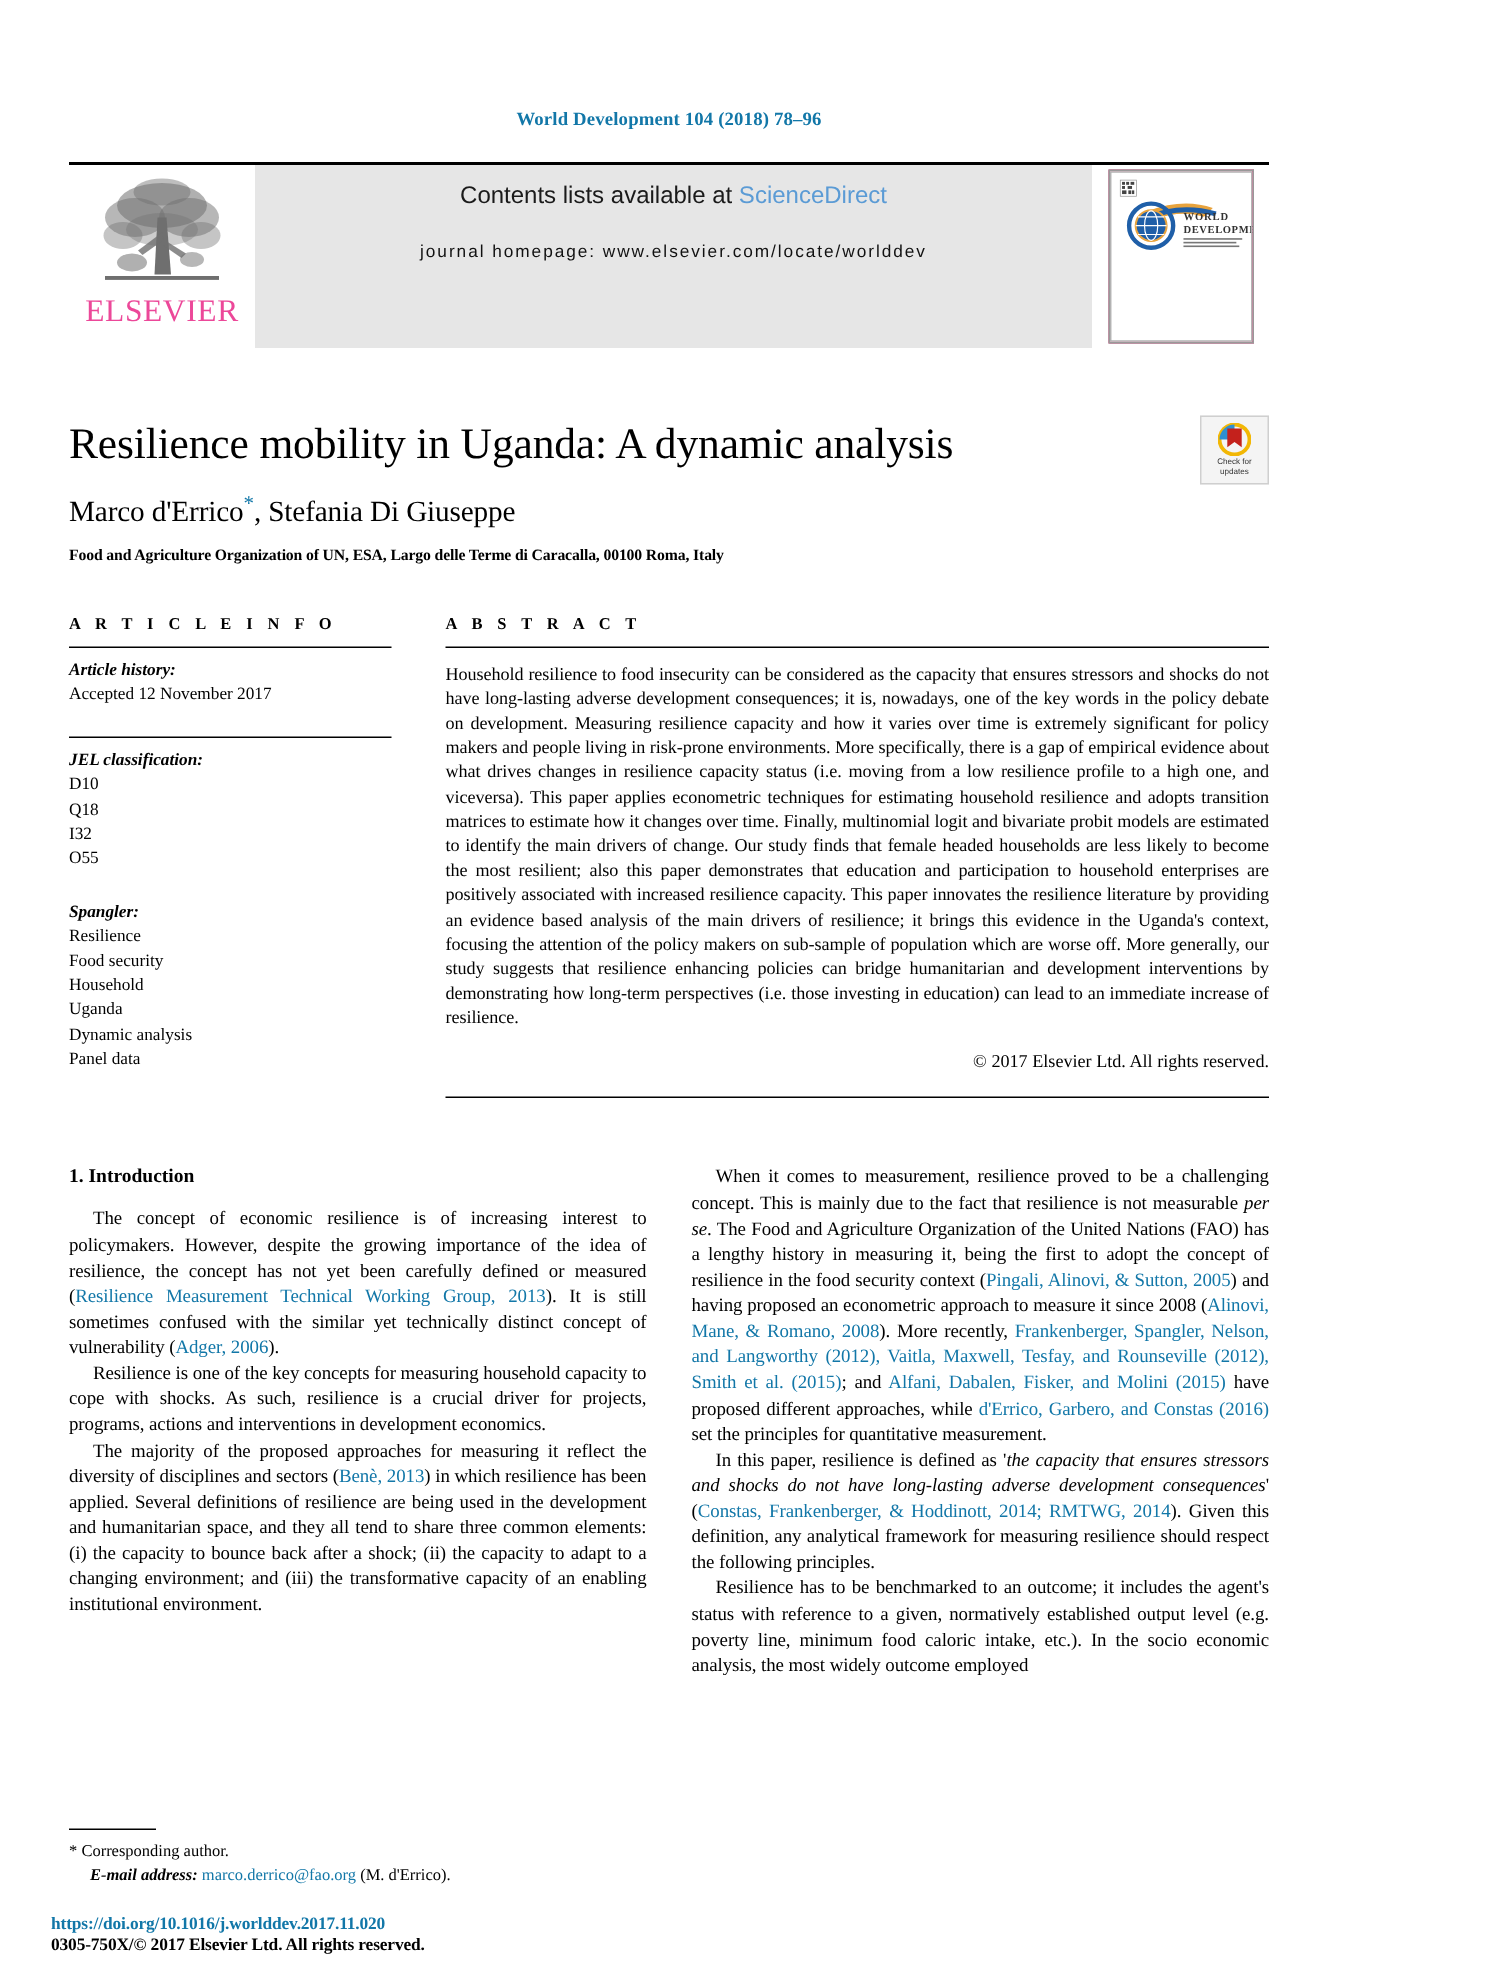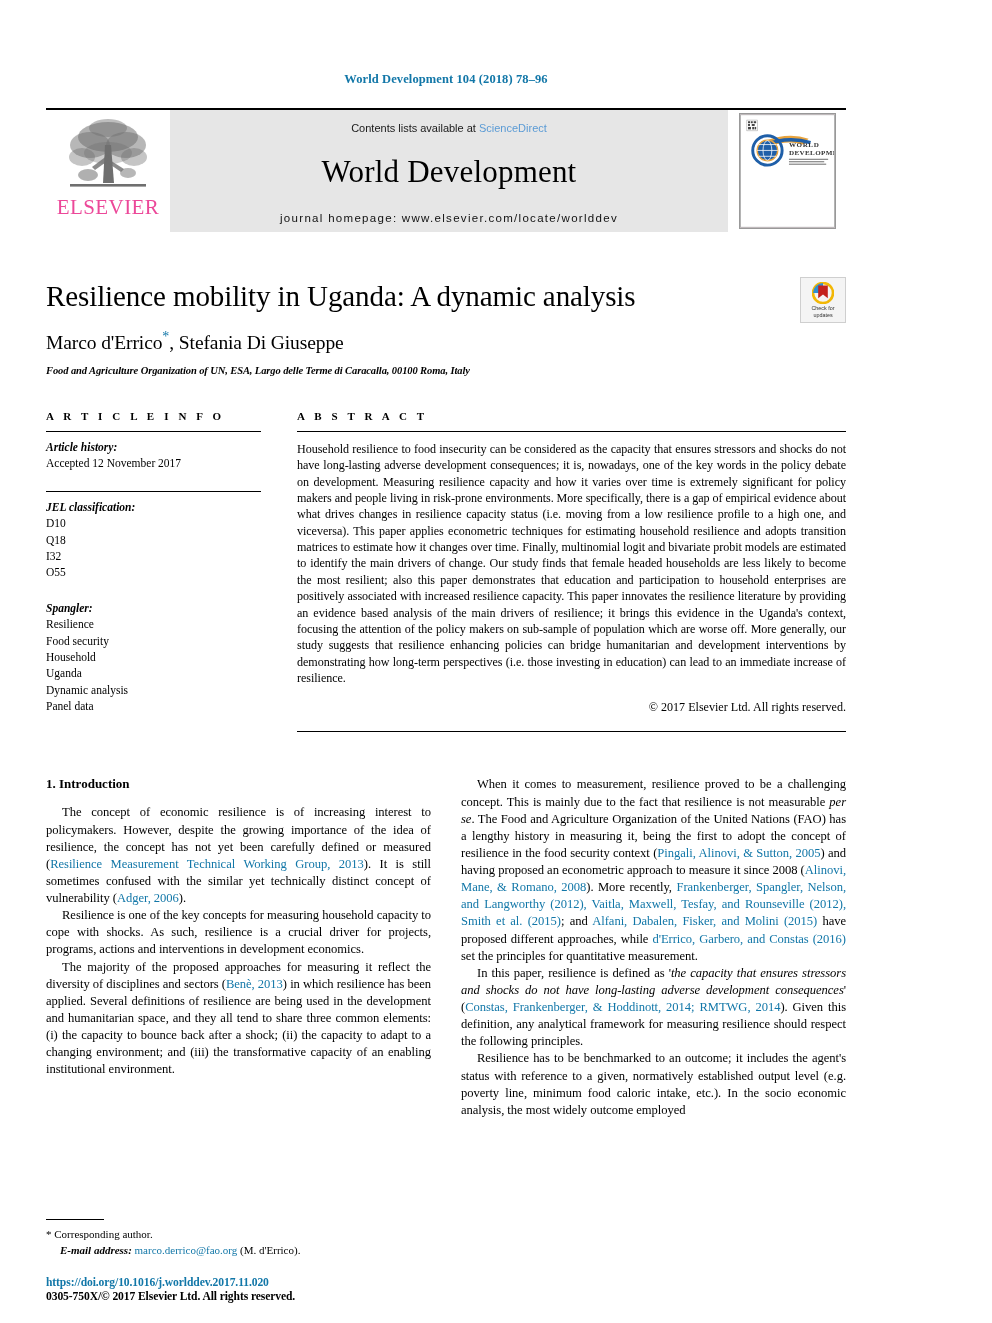--- a/index.html
+++ b/index.html
@@ -66,21 +66,21 @@
     flex: 1 1 auto;
     background: #e6e6e6;
     display: flex;
     flex-direction: column;
     align-items: center;
     justify-content: flex-start;
     padding-top: 12px;
   }
   .contents-line {
     font-family: "Liberation Sans", sans-serif;
-    font-size: 11px;
+    font-size: 16px;
     color: #1a1a1a;
   }
   .contents-line .sd {
     color: #5b9bd5;
   }
   .journal-name {
     font-family: "Liberation Serif", serif;
     font-size: 31px;
     margin-top: 20px;
     letter-spacing: 0.2px;
@@ -126,21 +126,20 @@
     margin-top: 16px;
     letter-spacing: -0.1px;
   }
   .authors .star {
     color: #1277a8;
     font-size: 14px;
     vertical-align: super;
   }
   .affiliation {
     font-size: 10.5px;
-    font-style: italic;
     font-weight: bold;
     margin-top: 11px;
     letter-spacing: -0.1px;
   }
   .crossmark {
     position: absolute;
     right: 0;
     top: -3px;
     width: 46px;
     height: 46px;
@@ -251,21 +250,21 @@
   .footnote-line {
     font-size: 11px;
     line-height: 1.45;
   }
   .footnote-line .star { font-size: 11px; }
   .footnote-indent { padding-left: 14px; }
   .email { color: #1277a8; }
 
   .doi-block {
     position: absolute;
-    left: 46px;
+    left: 34px;
     bottom: 20px;
     width: 432px;
   }
   .doi-link {
     color: #1277a8;
     font-size: 11.6px;
     font-weight: bold;
     display: block;
     letter-spacing: -0.1px;
   }
@@ -304,21 +303,20 @@
           <rect x="8" y="69" width="76" height="2.6"></rect>
         </g>
       </svg>
       <div class="elsevier-word">ELSEVIER</div>
     </div>
 
     <div class="masthead-center">
       <div class="contents-line">
         <span>Contents lists available at </span><span class="sd">ScienceDirect</span>
       </div>
-      <div class="journal-name">World Development</div>
       <div class="homepage-line">journal homepage: www.elsevier.com/locate/worlddev</div>
     </div>
 
     <div class="masthead-right">
       <div class="cover-thumb">
         <svg viewBox="0 0 97 116" style="width:100%;height:100%">
           <rect x="0" y="0" width="97" height="116" fill="#ffffff"></rect>
           <g>
             <rect x="7" y="6" width="11" height="11" fill="#ffffff" stroke="#999" stroke-width="0.5"></rect>
             <g fill="#444">

